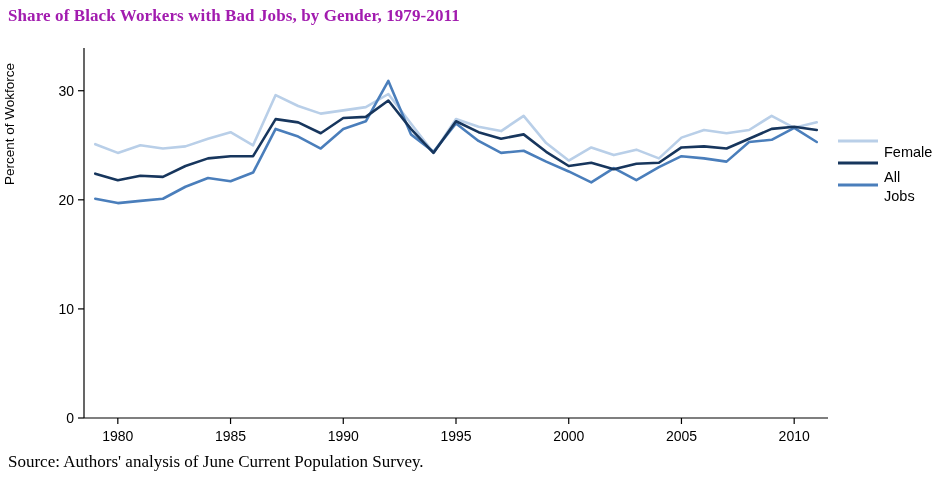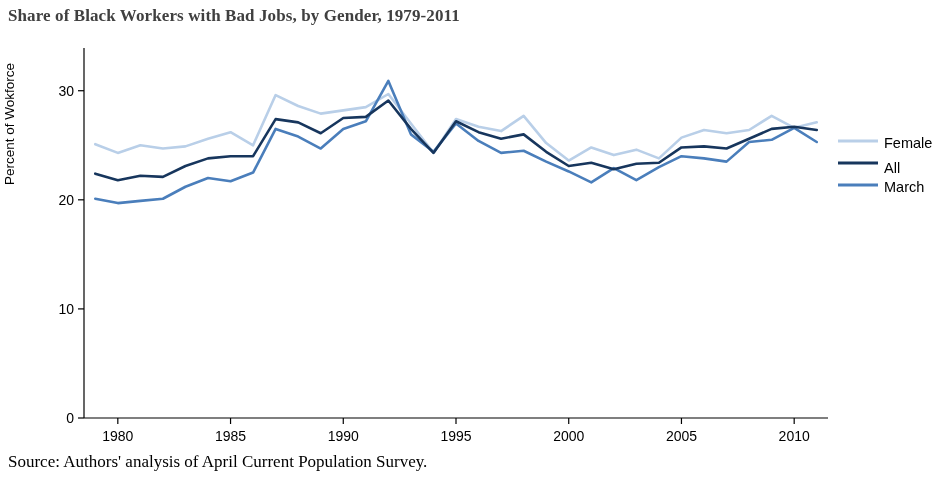--- a/index.html
+++ b/index.html
@@ -16,21 +16,21 @@
     overflow: hidden;
   }
   #chart-title {
     position: absolute;
     left: 8px;
     top: 6px;
     font-family: "Liberation Serif", serif;
     font-weight: bold;
     font-size: 17px;
     letter-spacing: 0.1px;
-    color: #404040;
+    color: #a21caf;
   }
   #source-note {
     position: absolute;
     left: 8px;
     top: 452px;
     font-family: "Liberation Serif", serif;
     font-size: 17px;
     color: #000;
   }
   #plot-wrap {
@@ -62,20 +62,21 @@
     font-family: "Liberation Sans", sans-serif;
     font-size: 14px;
     fill: #000;
   }
   .legend-label {
     position: absolute;
     font-family: "Liberation Sans", sans-serif;
     font-size: 14.5px;
     color: #000;
     white-space: nowrap;
+    margin-top: 9px;
   }
   #legend-female { left: 884px; top: 105px; }
   #legend-all    { left: 884px; top: 130px; }
   #legend-male   { left: 884px; top: 149px; }
 </style>
 </head>
 <body>
 
 <div id="chart-title">Share of Black Workers with Bad Jobs, by Gender, 1979-2011</div>
 
@@ -111,16 +112,16 @@
       <polyline points="95.27,114.18 117.82,122.91 140.36,115.27 162.91,118.55 185.45,116.36 208.00,108.73 230.55,102.18 253.09,115.27 275.64,65.09 298.18,76.00 320.73,83.64 343.27,80.36 365.82,77.09 388.36,64.00 410.91,93.45 433.45,122.91 456.00,89.09 478.55,96.73 501.09,101.09 523.64,85.82 546.18,113.09 568.73,130.55 591.27,117.45 613.82,125.09 636.36,119.64 658.91,128.36 681.45,107.64 704.00,100.00 726.55,103.27 749.09,100.00 771.64,85.82 794.18,97.82 816.73,92.36" fill="none" stroke="#b9cfe8" stroke-width="2.6" stroke-linejoin="round" stroke-linecap="round"></polyline>
       <polyline points="95.27,168.73 117.82,173.09 140.36,170.91 162.91,168.73 185.45,156.73 208.00,148.00 230.55,151.27 253.09,142.55 275.64,98.91 298.18,106.55 320.73,118.55 343.27,98.91 365.82,91.27 388.36,50.91 410.91,104.36 433.45,121.82 456.00,93.45 478.55,110.91 501.09,122.91 523.64,120.73 546.18,131.64 568.73,141.45 591.27,152.36 613.82,138.18 636.36,150.18 658.91,137.09 681.45,126.18 704.00,128.36 726.55,131.64 749.09,112.00 771.64,109.82 794.18,97.82 816.73,112.00" fill="none" stroke="#4a7ebb" stroke-width="2.6" stroke-linejoin="round" stroke-linecap="round"></polyline>
       <polyline points="95.27,143.64 117.82,150.18 140.36,145.82 162.91,146.91 185.45,136.00 208.00,128.36 230.55,126.18 253.09,126.18 275.64,89.09 298.18,92.36 320.73,103.27 343.27,88.00 365.82,86.91 388.36,70.55 410.91,98.91 433.45,122.91 456.00,91.27 478.55,102.18 501.09,108.73 523.64,104.36 546.18,121.82 568.73,136.00 591.27,132.73 613.82,139.27 636.36,133.82 658.91,132.73 681.45,117.45 704.00,116.36 726.55,118.55 749.09,108.73 771.64,98.91 794.18,96.73 816.73,100.00" fill="none" stroke="#17365d" stroke-width="2.6" stroke-linejoin="round" stroke-linecap="round"></polyline>
       <line x1="838" y1="111" x2="878" y2="111" stroke="#b9cfe8" stroke-width="2.8"></line>
       <line x1="838" y1="133" x2="878" y2="133" stroke="#17365d" stroke-width="2.8"></line>
       <line x1="838" y1="155" x2="878" y2="155" stroke="#4a7ebb" stroke-width="2.8"></line>
     </svg>
 
   <div class="legend-label" id="legend-female">Female</div>
   <div class="legend-label" id="legend-all">All</div>
-  <div class="legend-label" id="legend-male">March</div>
+  <div class="legend-label" id="legend-male">Jobs</div>
 </div>
 
-<div id="source-note">Source: Authors' analysis of April Current Population Survey.</div>
+<div id="source-note">Source: Authors' analysis of June Current Population Survey.</div>
 
 </body></html>

